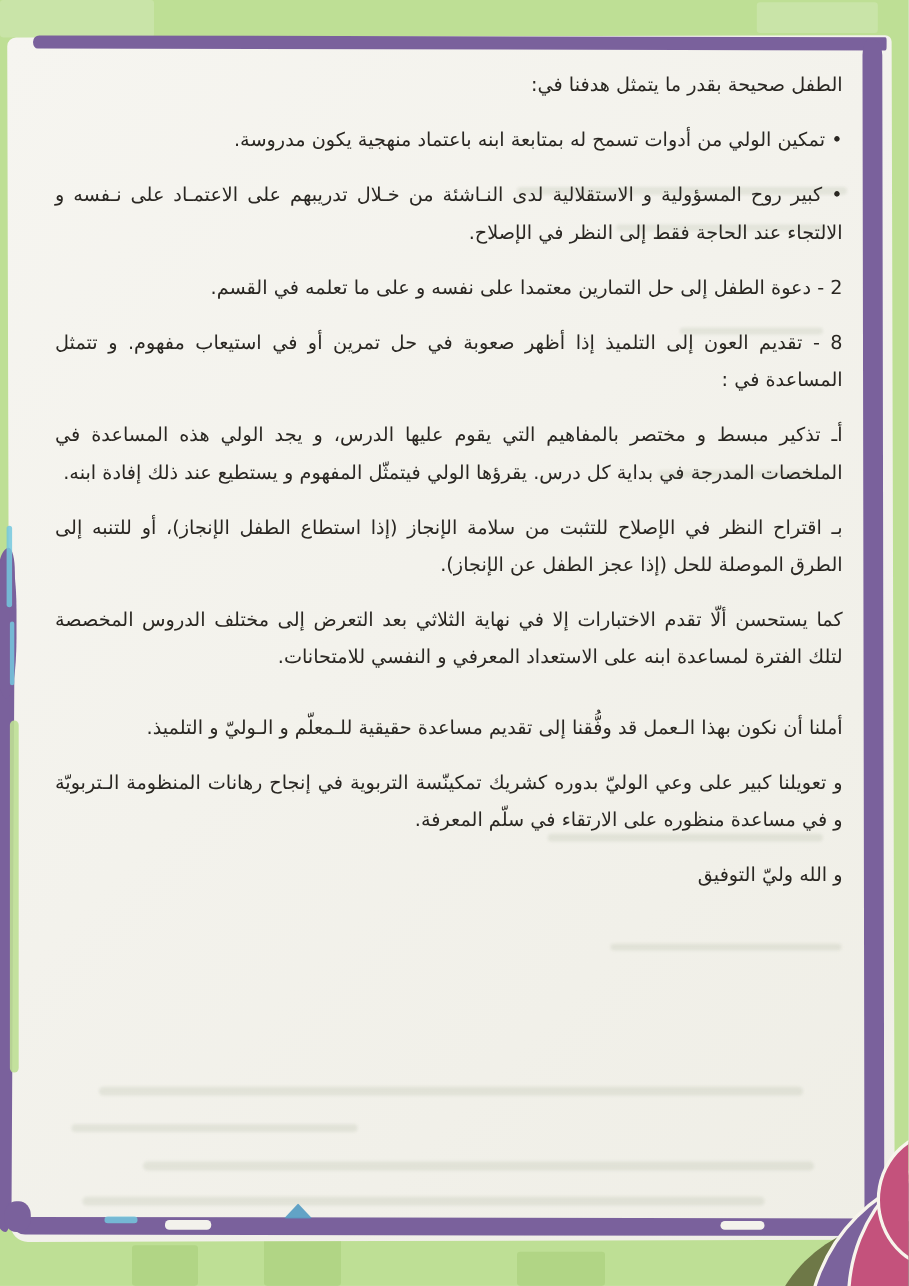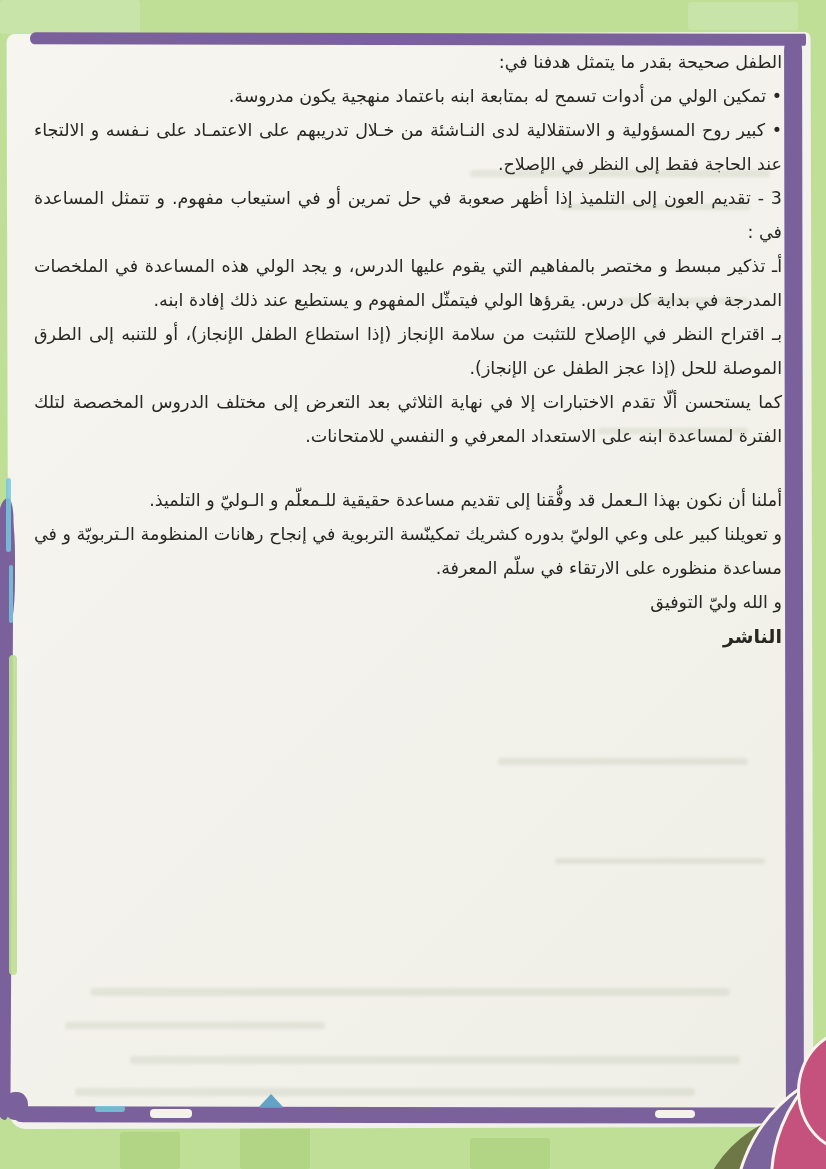--- a/index.html
+++ b/index.html
@@ -53,21 +53,21 @@
 
   
   .content{
     position:absolute;left:34px;top:45px;width:748px;
     direction:rtl;unicode-bidi:embed;
     text-align:justify;
     color:var(--ink,#2a2722);
     font-size:17.5px;line-height:34px;
     letter-spacing:.1px;
   }
-  .content p{margin:0;}
+  .content p{margin:16px;}
   .content p.gap-before{margin-top:30px;}
   .content p.bold{font-weight:bold;font-size:19px;}
 </style>
 </head>
 <body>
 
 <div class="scene">
 
   <div class="gpatch" style="left:240px;top:1126px;width:70px;height:43px;"></div>
   <div class="gpatch" style="left:470px;top:1138px;width:80px;height:31px;"></div>
@@ -105,23 +105,23 @@
 
   <div class="circle olive" style="left:695px;top:1110px;width:250px;height:250px;"></div>
   <div class="circle dpurple" style="left:733px;top:1060px;width:300px;height:300px;"></div>
   <div class="circle pink" style="left:770px;top:1032px;width:290px;height:290px;"></div>
   <div class="circle pink" style="left:797px;top:1028px;width:110px;height:120px;"></div>
 
   <div class="content" dir="rtl">
       <p class="">الطفل صحيحة بقدر ما يتمثل هدفنا في:</p>
       <p class="">• تمكين الولي من أدوات تسمح له بمتابعة ابنه باعتماد منهجية يكون مدروسة.</p>
       <p class="">• كبير روح المسؤولية و الاستقلالية لدى النـاشئة من خـلال تدريبهم على الاعتمـاد على نـفسه و الالتجاء عند الحاجة فقط إلى النظر في الإصلاح.</p>
-      <p class="">3 -  تقديم العون إلى التلميذ إذا أظهر صعوبة في حل تمرين أو في استيعاب مفهوم. و تتمثل المساعدة في :</p>
+      <p class="">2 -  دعوة الطفل إلى حل التمارين معتمدا على نفسه و على ما تعلمه في القسم.</p>
+      <p class="">8 -  تقديم العون إلى التلميذ إذا أظهر صعوبة في حل تمرين أو في استيعاب مفهوم. و تتمثل المساعدة في :</p>
       <p class="">أـ تذكير مبسط و مختصر بالمفاهيم التي يقوم عليها الدرس، و يجد الولي هذه المساعدة في الملخصات المدرجة في بداية كل درس. يقرؤها الولي فيتمثّل المفهوم و يستطيع عند ذلك إفادة ابنه.</p>
       <p class="">بـ اقتراح النظر في الإصلاح للتثبت من سلامة الإنجاز (إذا استطاع الطفل الإنجاز)، أو للتنبه إلى الطرق الموصلة للحل (إذا عجز الطفل عن الإنجاز).</p>
       <p class="">كما يستحسن ألّا تقدم الاختبارات إلا في نهاية الثلاثي بعد التعرض إلى مختلف الدروس المخصصة لتلك الفترة لمساعدة ابنه على الاستعداد المعرفي و النفسي للامتحانات.</p>
       <p class=" gap-before">أملنا أن نكون بهذا الـعمل قد وفُّقنا إلى تقديم مساعدة حقيقية للـمعلّم و الـوليّ و التلميذ.</p>
       <p class="">و تعويلنا كبير على وعي الوليّ بدوره كشريك تمكينّسة التربوية في إنجاح رهانات المنظومة الـتربويّة و في مساعدة منظوره على الارتقاء في سلّم المعرفة.</p>
       <p class="">و الله وليّ التوفيق</p>
-      <p class="bold">الناشر</p>
     </div>
 
 </div>
 
 </body></html>

